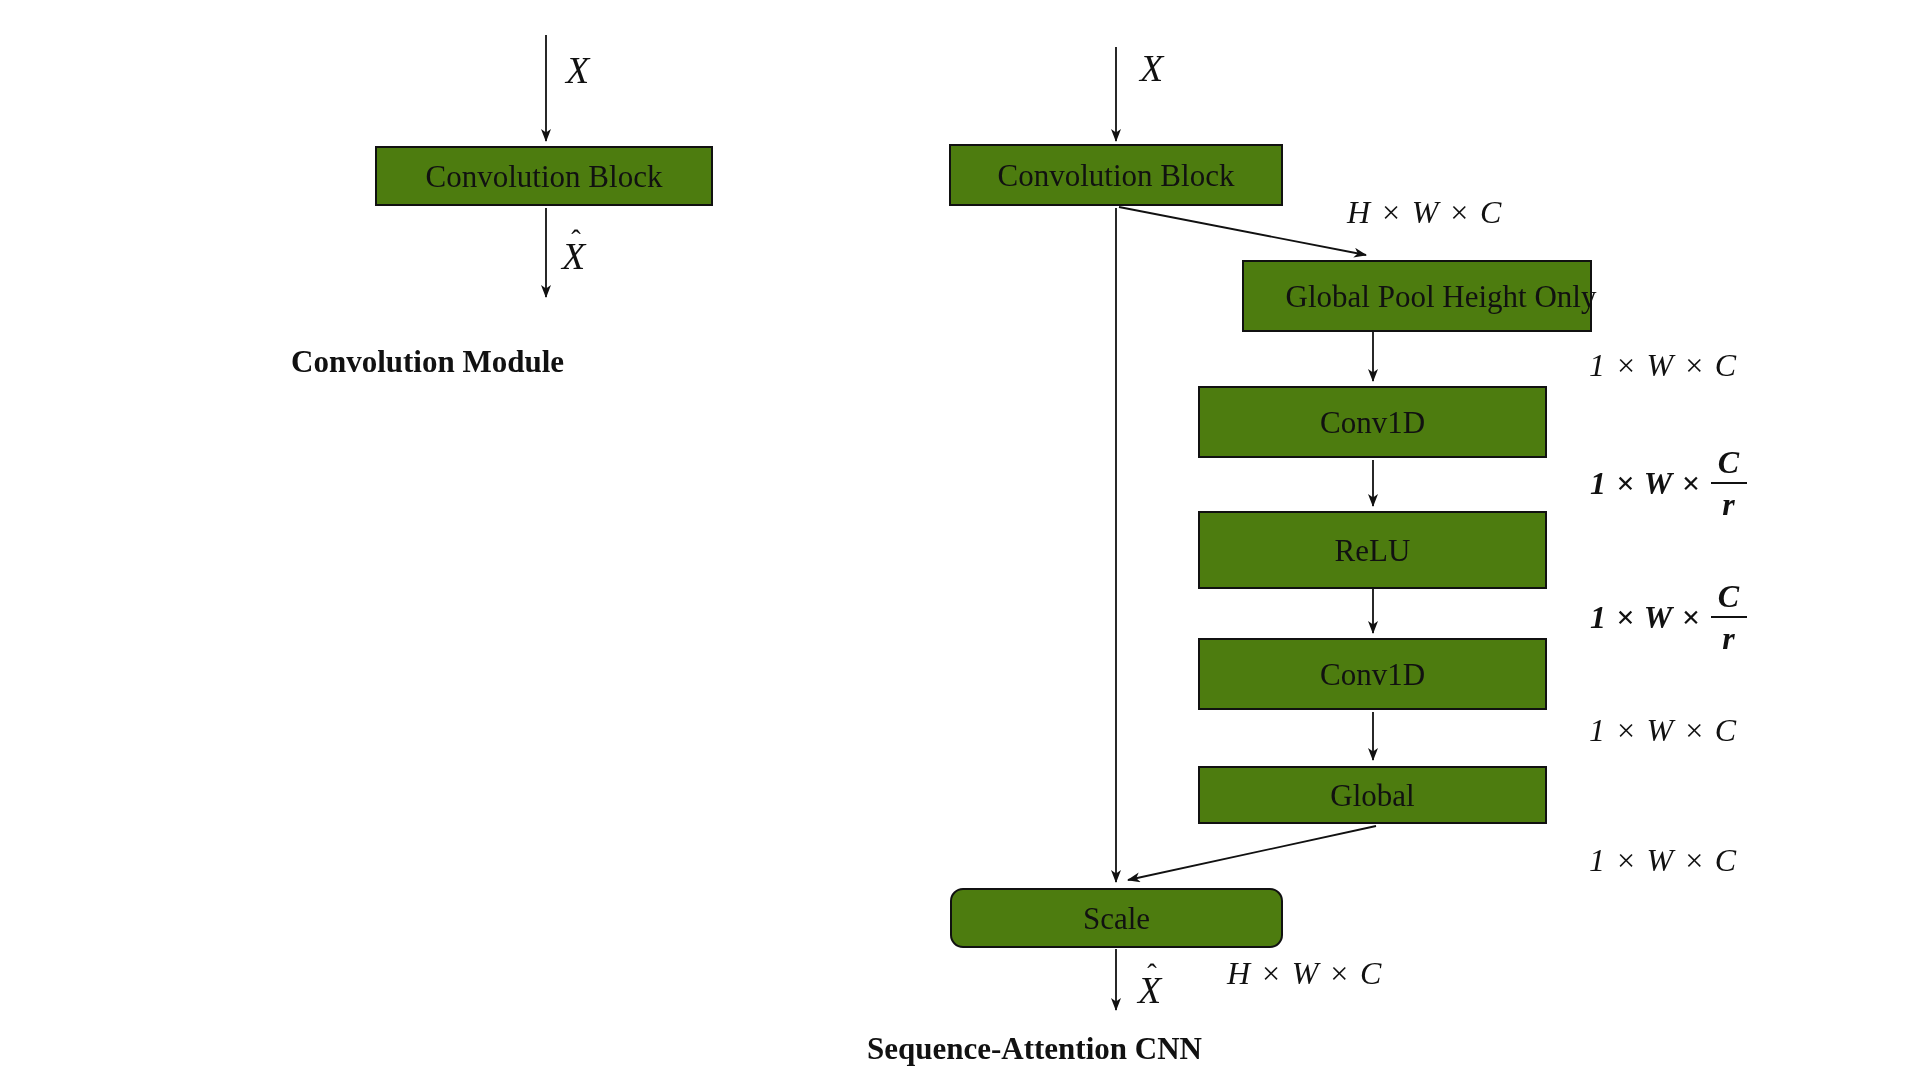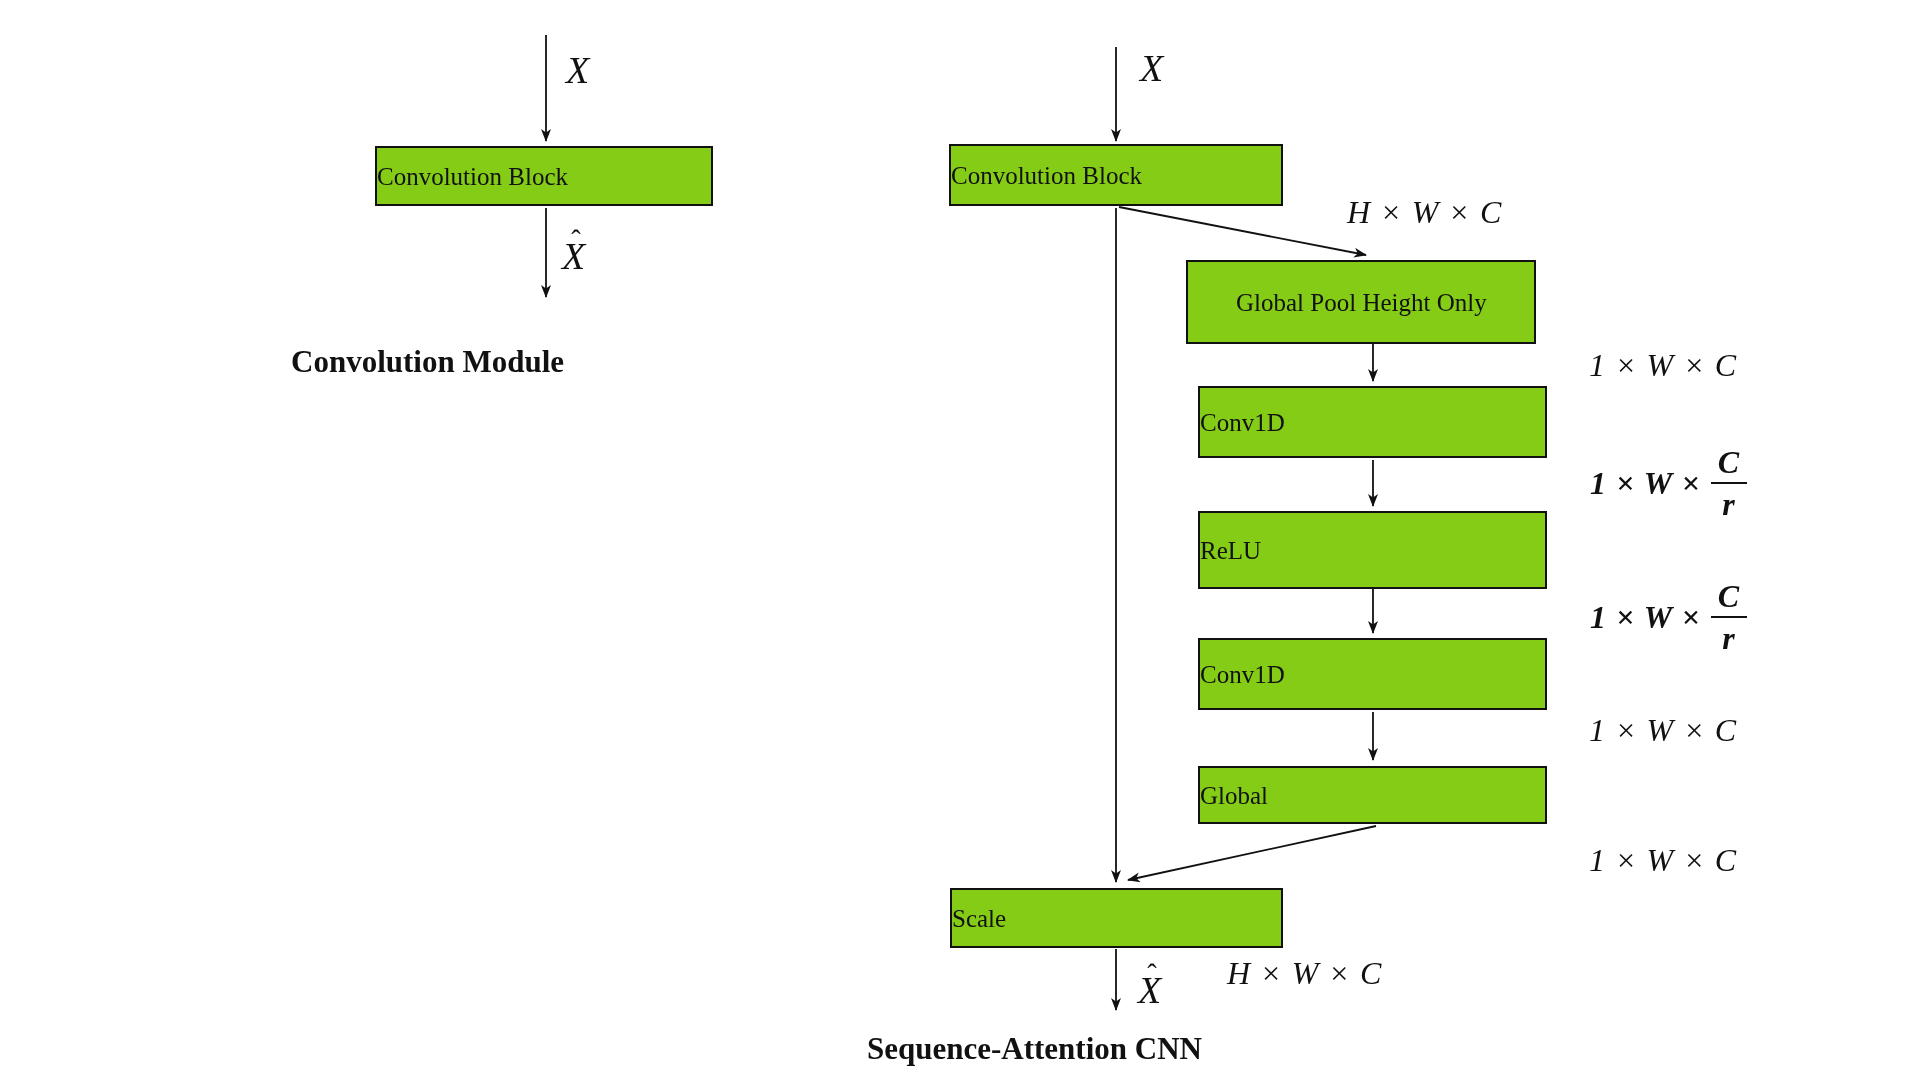--- a/index.html
+++ b/index.html
@@ -10,36 +10,36 @@
     font-family:"Liberation Serif", serif;
     color:#111;
     overflow:hidden;
   }
   #connectors{position:absolute;left:0;top:0;width:1920px;height:1080px;}
 
   .box{
     position:absolute;
     box-sizing:border-box;
     border:2px solid #111;
-    background:#84cc16;
-    display:flex;align-items:center;justify-content:flex-start;
-    font-size:25px;
+    background:#4d7c0f;
+    display:flex;align-items:center;justify-content:center;
+    font-size:31px;
     line-height:1;
     white-space:nowrap;
   }
   
   .box.left-conv   {left:375px; top:146px; width:338px; height:60px; border-width:2.5px;}
   
   .box.right-conv  {left:949px;  top:144px; width:334px; height:62px; border-width:2.5px;}
-  .box.gpool       {left:1186px; top:260px; width:350px; height:84px;padding-left:48px;}
+  .box.gpool       {left:1242px; top:260px; width:350px; height:72px;padding-left:48px;}
   .box.conv1d-a    {left:1198px; top:386px; width:349px; height:72px;}
   .box.relu        {left:1198px; top:511px; width:349px; height:78px;}
   .box.conv1d-b    {left:1198px; top:638px; width:349px; height:72px;}
   .box.sigmoid     {left:1198px; top:766px; width:349px; height:58px;}
-  .box.scale       {left:950px;  top:888px; width:333px; height:60px;}
+  .box.scale       {left:950px;  top:888px; width:333px; height:60px;border-radius:13px;}
 
   .math{
     position:absolute;
     font-style:italic;
     font-size:32px;
     line-height:1;
     white-space:nowrap;
     transform:translateY(-50%);
     letter-spacing:1px;
   }

